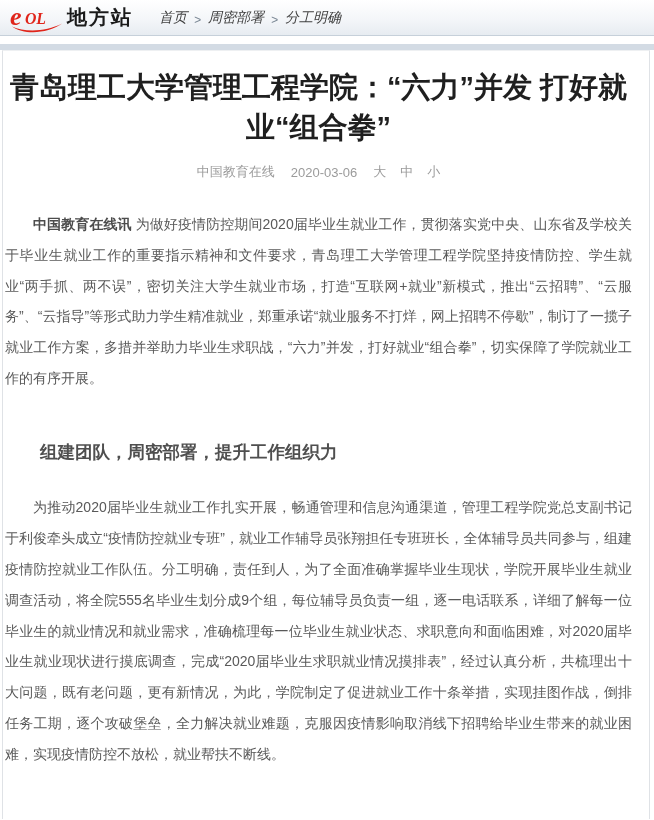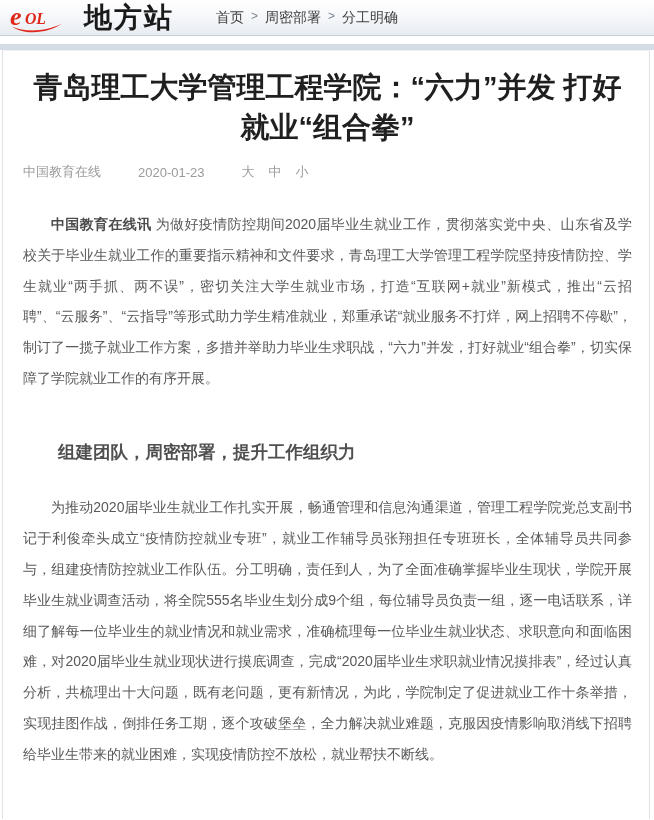--- a/index.html
+++ b/index.html
@@ -15,71 +15,73 @@
     height: 36px;
     background: linear-gradient(to bottom, #ffffff 0%, #f4f6f9 55%, #e7ecf1 100%);
     border-bottom: 1px solid #c6d0da;
     display: flex;
     align-items: center;
     padding: 0 10px;
   }
   .logo-wrap { display: flex; align-items: center; cursor: pointer; }
   .logo-svg { width: 54px; height: 30px; display: block; }
   .site-label {
-    font-size: 28px;
+    font-size: 20px;
     font-weight: bold;
     color: #1a1a1a;
-    margin-left: 20px;
+    margin-left: 3px;
     letter-spacing: 2px;
   }
   .breadcrumb {
-    margin-left: 42px;
+    margin-left: 26px;
     font-size: 14px;
     color: #3f3f3f;
     display: flex;
-    align-items: flex-start;
+    align-items: flex-end;
     gap: 7px;
+    font-style: italic;
   }
   .breadcrumb a {
     color: #3f3f3f;
     text-decoration: none;
     cursor: pointer;
   }
   .crumb-sep { color: #7a8794; font-size: 12px; }
 
   
   .gap-white { height: 8px; background: #ffffff; }
   .band { height: 6px; background: #d3dbe4; }
 
   
   .content-box {
     margin: 0 4px 0 2px;
     background: #ffffff;
     border-left: 1px solid #dfe2e6;
     border-right: 1px solid #dfe2e6;
     border-top: 1px solid #eef0f2;
     height: 769px;
-    padding: 14px 17px 0 20px;
+    padding: 14px 17px 0 2px;
     overflow: hidden;
   }
 
   .article-title {
     font-size: 29px;
     font-weight: bold;
     color: #1f1f1f;
     text-align: center;
     line-height: 1.38;
     padding: 2px 2px 0 2px;
   }
 
   .byline {
     margin-top: 16px;
     display: flex;
+    justify-content: center;
     align-items: center;
-    gap: 37px;
+    gap: 16px;
     font-size: 13px;
     color: #9b9b9b;
   }
   .font-size-controls { display: flex; gap: 14px; }
   .font-size-controls span { cursor: pointer; }
 
   .article-body { margin-top: 8px; }
   .article-body p {
     font-size: 14px;
     line-height: 2.2;
@@ -123,21 +125,21 @@
 
 <div class="gap-white"></div>
 <div class="band"></div>
 
 <div class="content-box">
 
   <h1 class="article-title">青岛理工大学管理工程学院：“六力”并发 打好就业“组合拳”</h1>
 
   <div class="byline">
     <span>中国教育在线</span>
-    <span>2020-01-23</span>
+    <span>2020-03-06</span>
     <span class="font-size-controls">
       <span>大</span>
       <span>中</span>
       <span>小</span>
     </span>
   </div>
 
   <div class="article-body">
     <p><span class="lead">中国教育在线讯</span><span> 为做好疫情防控期间2020届毕业生就业工作，贯彻落实党中央、山东省及学校关于毕业生就业工作的重要指示精神和文件要求，青岛理工大学管理工程学院坚持疫情防控、学生就业“两手抓、两不误”，密切关注大学生就业市场，打造“互联网+就业”新模式，推出“云招聘”、“云服务”、“云指导”等形式助力学生精准就业，郑重承诺“就业服务不打烊，网上招聘不停歇”，制订了一揽子就业工作方案，多措并举助力毕业生求职战，“六力”并发，打好就业“组合拳”，切实保障了学院就业工作的有序开展。</span></p>
 

